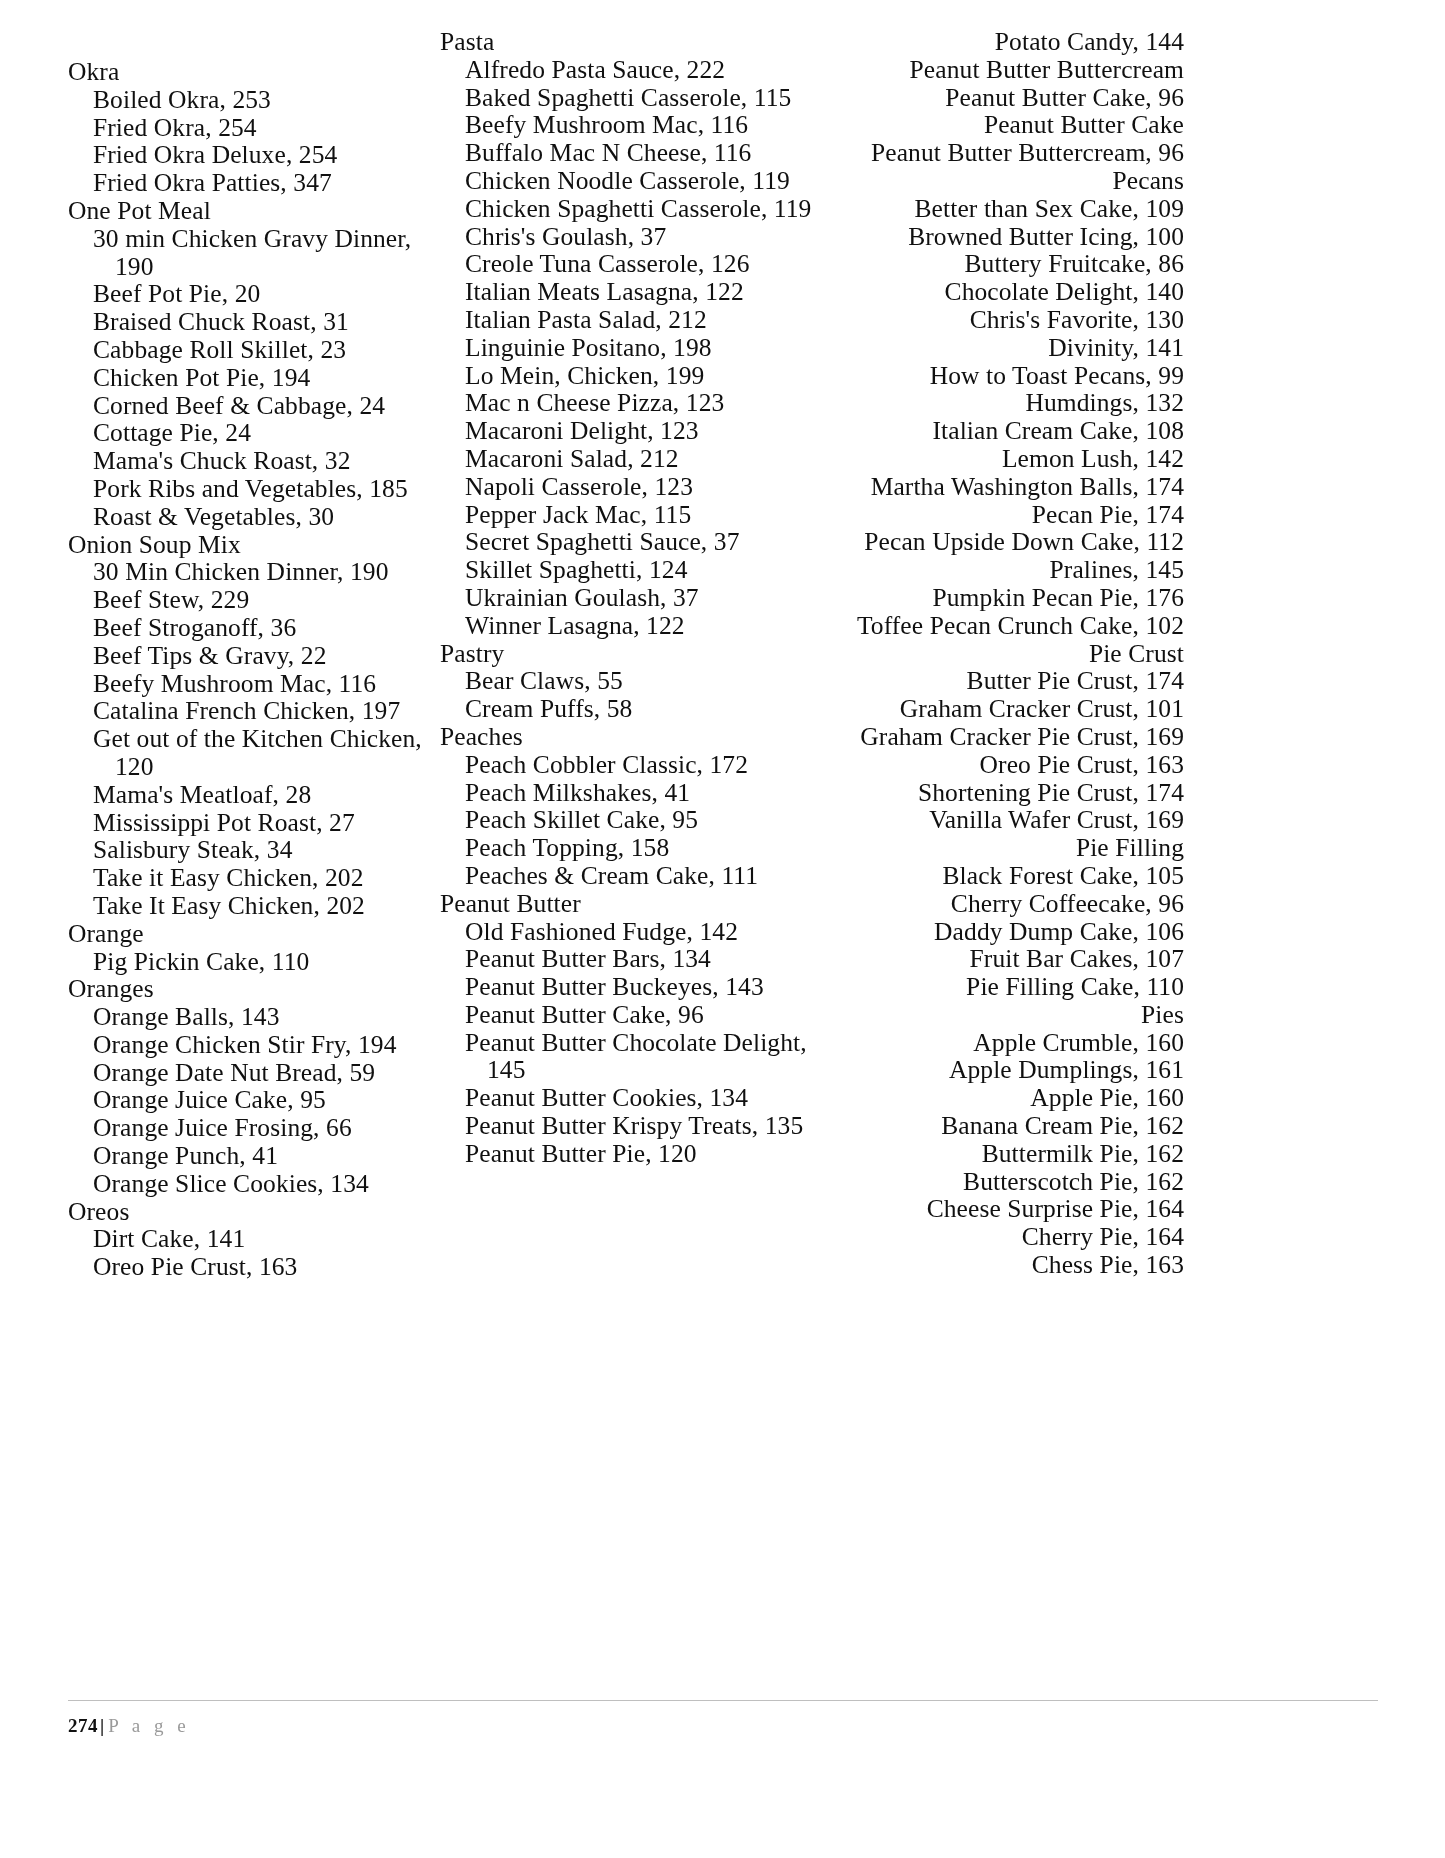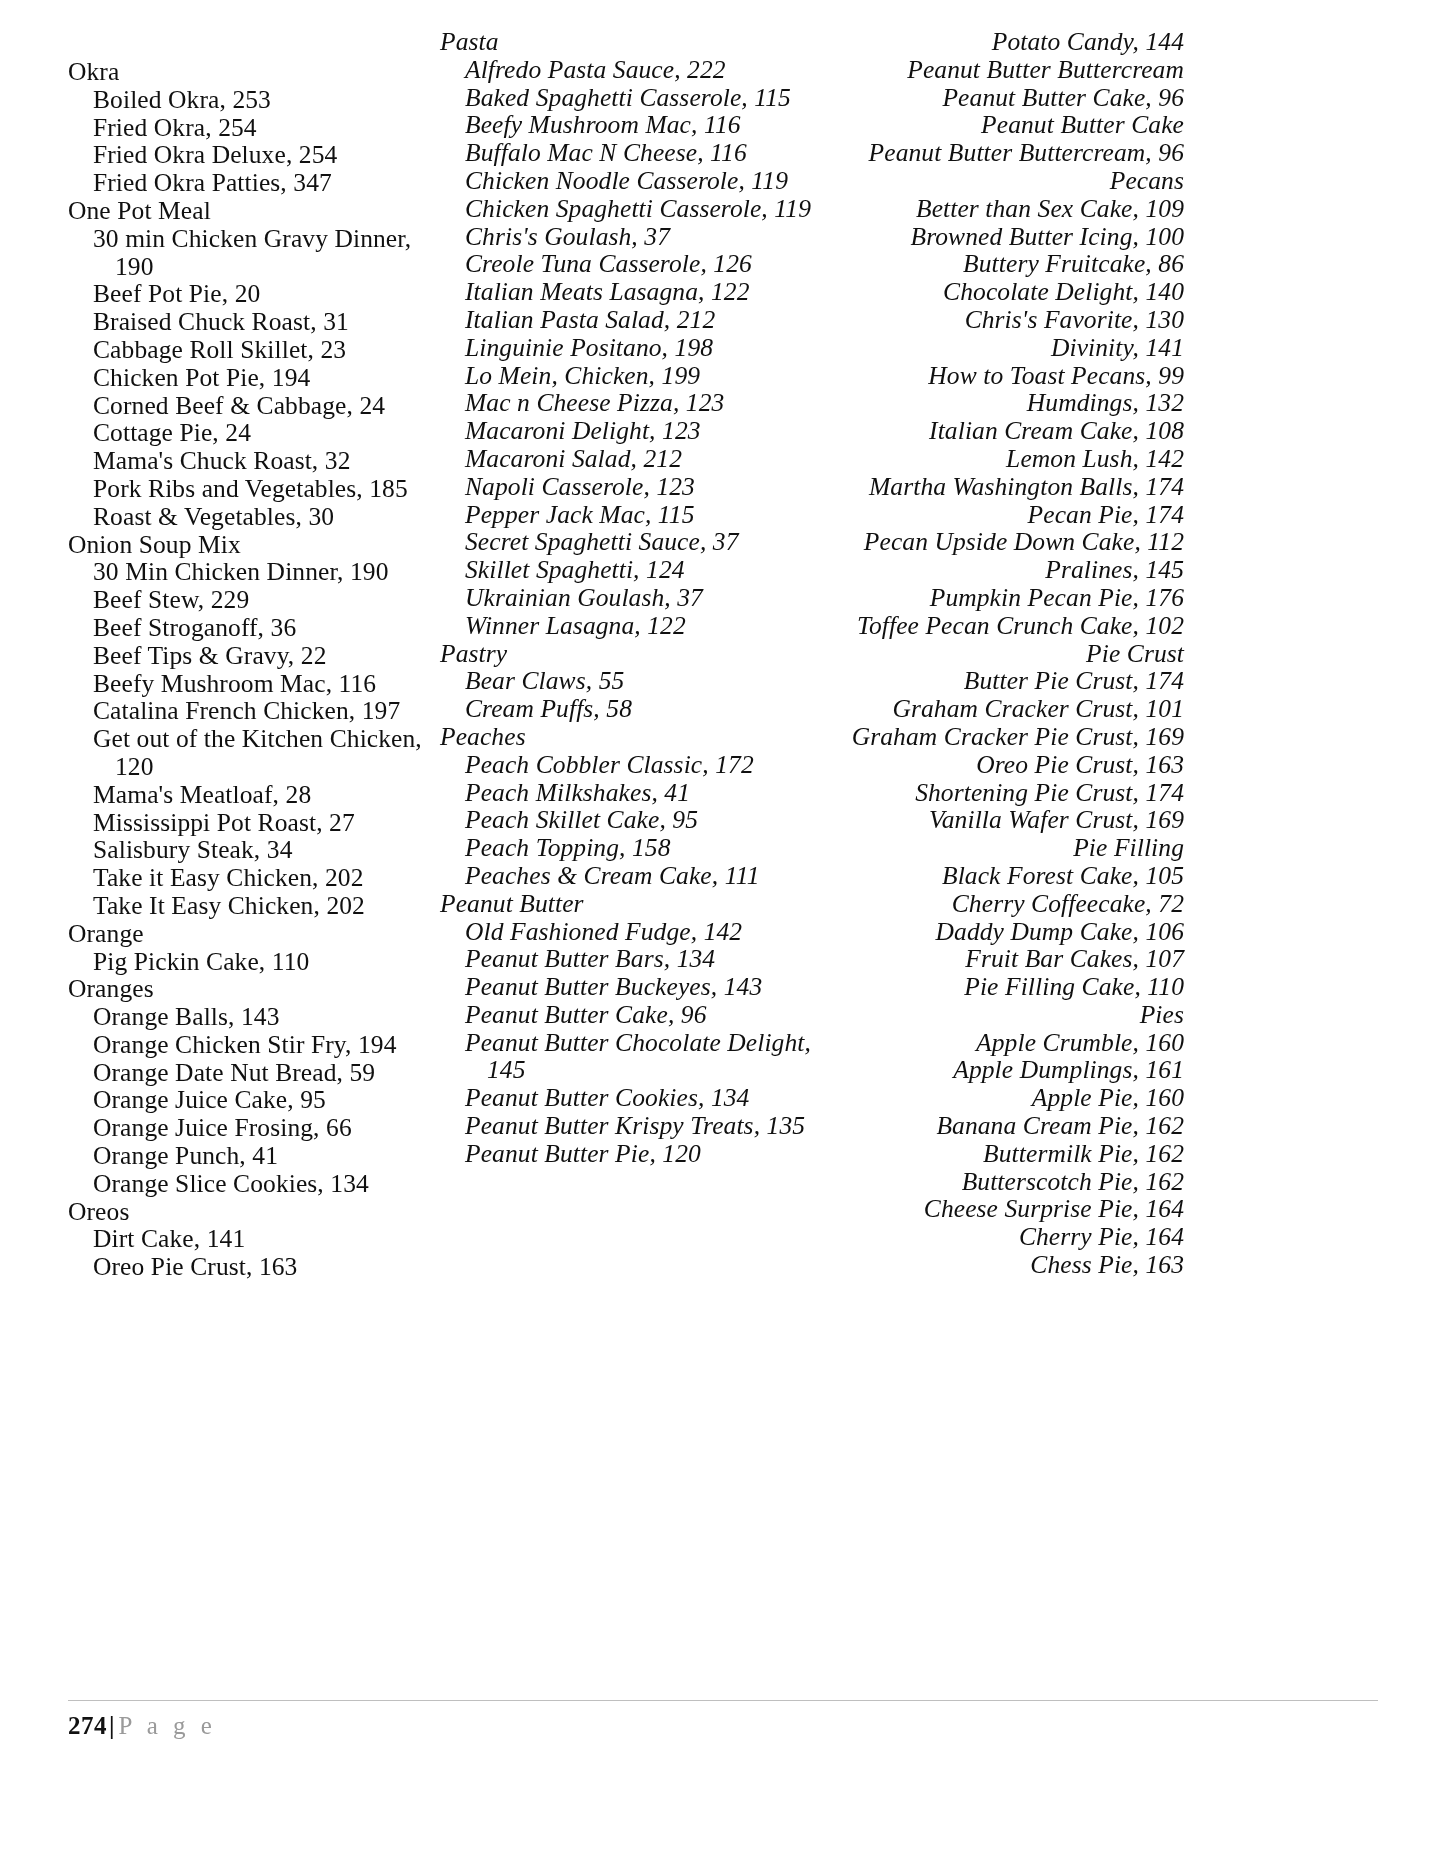--- a/index.html
+++ b/index.html
@@ -57,37 +57,36 @@
     text-indent: 0px;
   }
   
   .entry.level1 {
     padding-left: 47px;
     text-indent: -22px;
   }
   
   .col2 .index-list, .col3 .index-list {
     margin-top: -30px;
-    font-style: italic;
   }
 
   .footer {
     position: absolute;
     left: 68px;
     top: 1700px;
     width: 1310px;
   }
   .footer-rule {
     width: 1310px;
     height: 1px;
     background: #bfbfbf;
     margin: 0 0 8px 0;
   }
   .footer-text {
-    font-size: 25px;
+    font-size: 19px;
     line-height: 34px;
     color: #1a1a1a;
     white-space: pre;
   }
   .footer-num {
     font-weight: 700;
     color: #111111;
     letter-spacing: 0.5px;
   }
   .footer-sep {
@@ -222,21 +221,21 @@
           <div class="entry level1">Toffee Pecan Crunch Cake, 102</div>
           <div class="entry level0">Pie Crust</div>
           <div class="entry level1">Butter Pie Crust, 174</div>
           <div class="entry level1">Graham Cracker Crust, 101</div>
           <div class="entry level1">Graham Cracker Pie Crust, 169</div>
           <div class="entry level1">Oreo Pie Crust, 163</div>
           <div class="entry level1">Shortening Pie Crust, 174</div>
           <div class="entry level1">Vanilla Wafer Crust, 169</div>
           <div class="entry level0">Pie Filling</div>
           <div class="entry level1">Black Forest Cake, 105</div>
-          <div class="entry level1">Cherry Coffeecake, 72</div>
+          <div class="entry level1">Cherry Coffeecake, 96</div>
           <div class="entry level1">Daddy Dump Cake, 106</div>
           <div class="entry level1">Fruit Bar Cakes, 107</div>
           <div class="entry level1">Pie Filling Cake, 110</div>
           <div class="entry level0">Pies</div>
           <div class="entry level1">Apple Crumble, 160</div>
           <div class="entry level1">Apple Dumplings, 161</div>
           <div class="entry level1">Apple Pie, 160</div>
           <div class="entry level1">Banana Cream Pie, 162</div>
           <div class="entry level1">Buttermilk Pie, 162</div>
           <div class="entry level1">Butterscotch Pie, 162</div>

